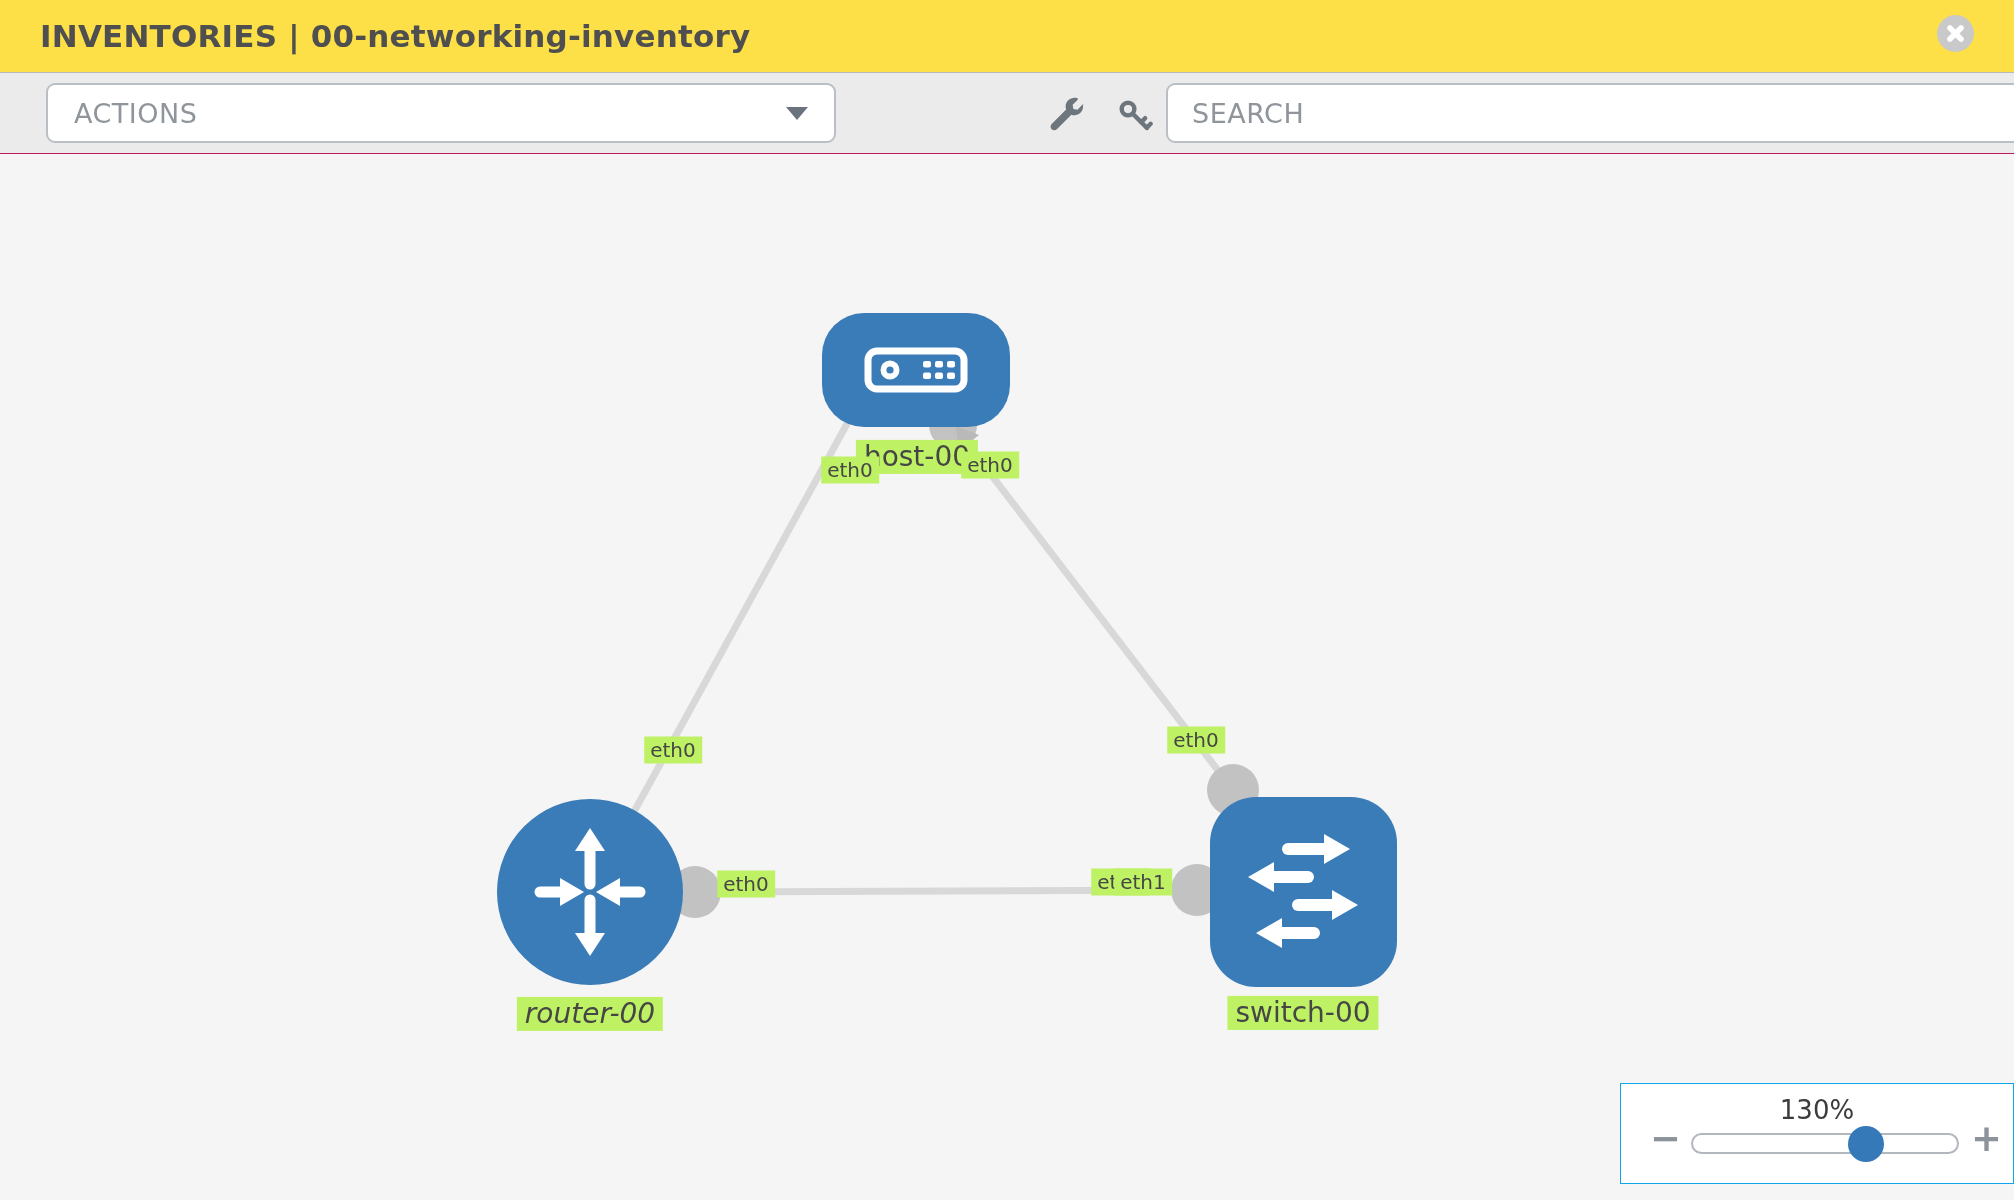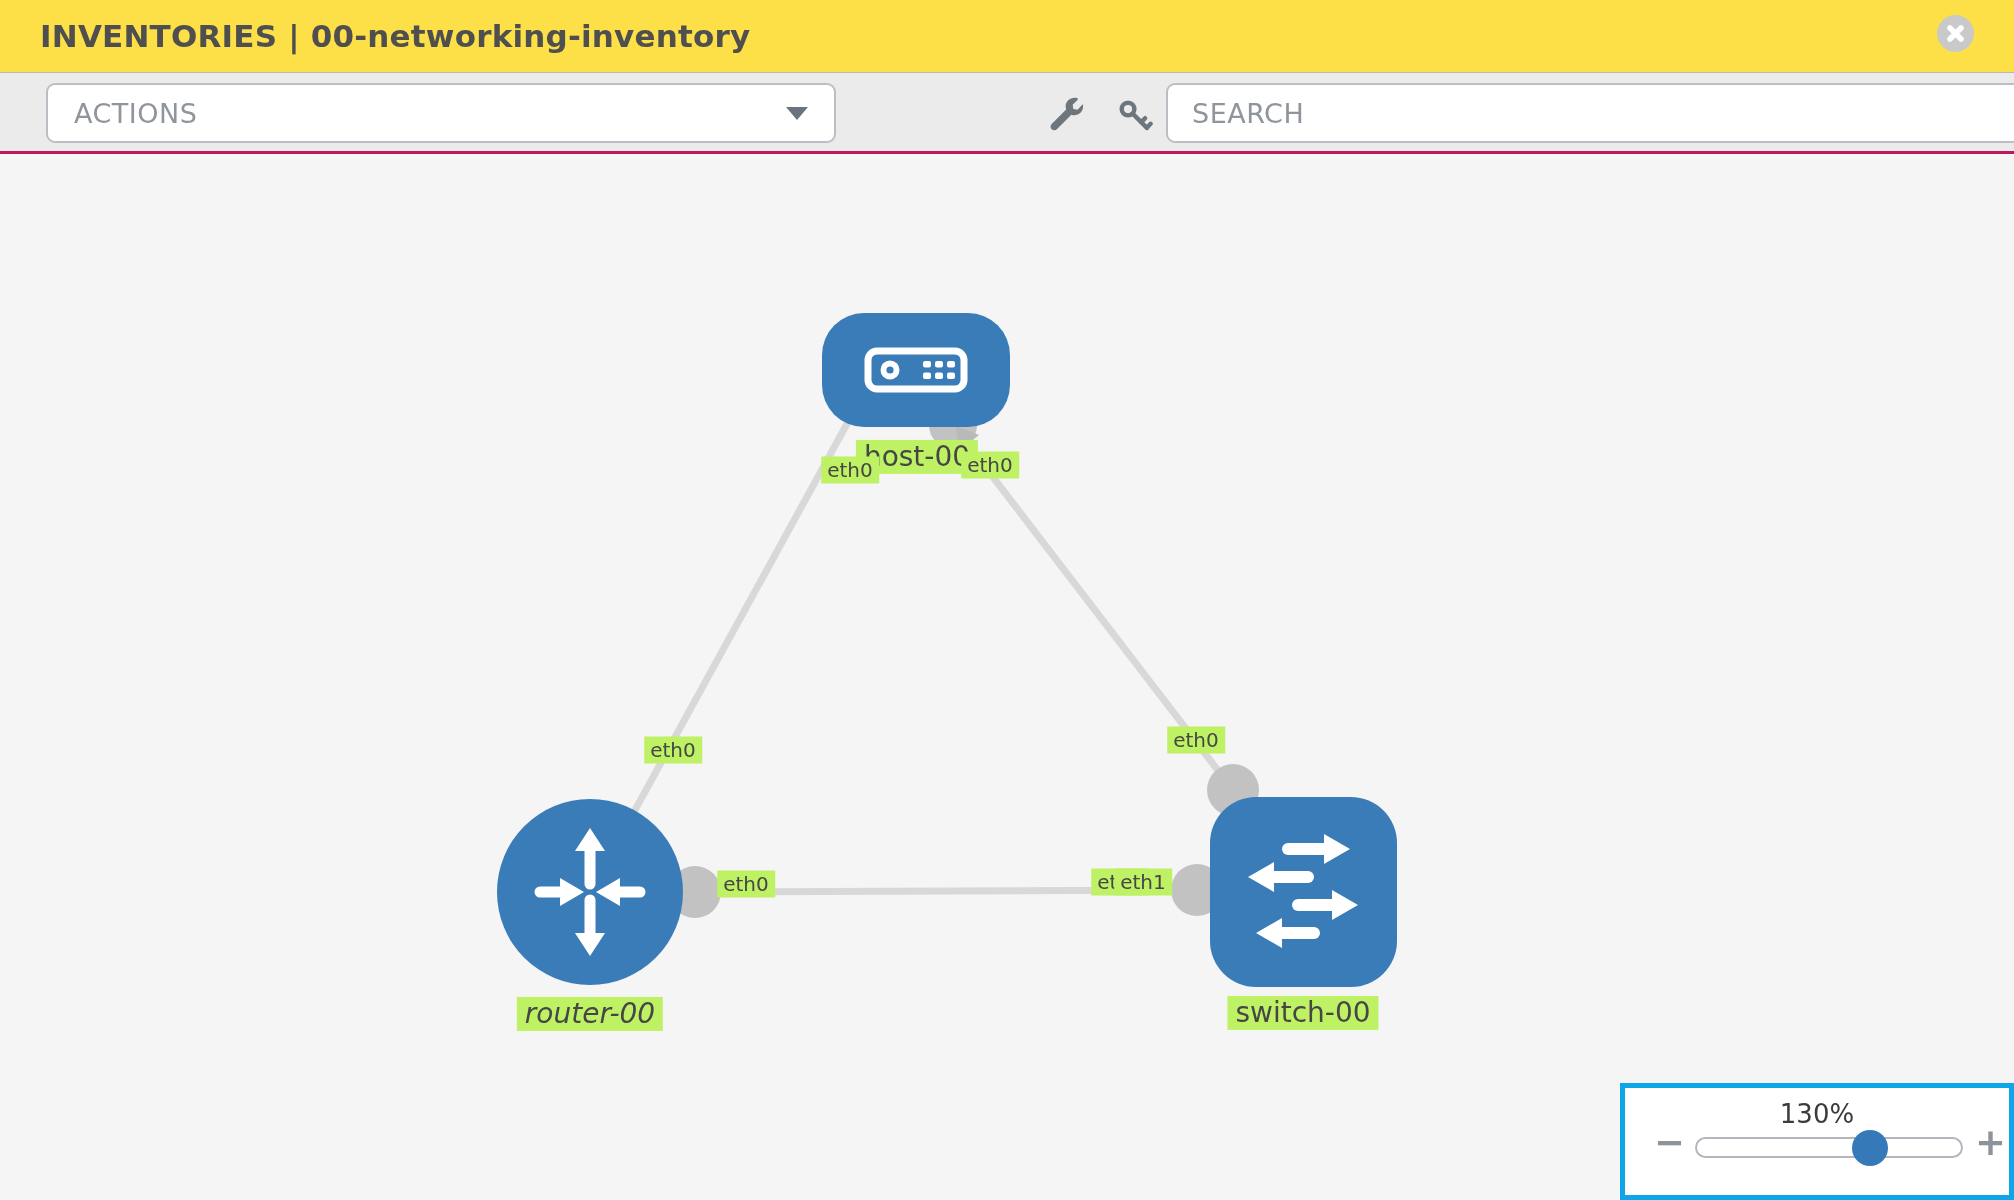--- a/index.html
+++ b/index.html
@@ -9,21 +9,21 @@
 
   
   .header { position:absolute; top:0; left:0; width:100%; height:72px; background:#fde047; }
   .title { position:absolute; left:40px; top:50%; transform:translateY(-50%);
            font-size:31px; font-weight:700; color:#4f4f4f; letter-spacing:.2px; white-space:nowrap; }
   .close-btn { position:absolute; right:40px; top:15px; width:37px; height:37px; border-radius:50%;
                background:#c9c9c9; cursor:pointer; display:flex; align-items:center; justify-content:center; }
 
   
   .toolbar { position:absolute; top:72px; left:0; width:100%; height:82px; background:#ebebeb;
-             border-top:1px solid #b9b9b9; border-bottom:3px solid #be185d; }
+             border-top:1px solid #b9b9b9; border-bottom:1px solid #be185d; }
   .dropdown { position:absolute; top:10px; height:60px; background:#fff; border:2px solid #b9bfc4;
               border-radius:9px; display:flex; align-items:center; padding:0 26px;
               color:#8f959b; font-size:27px; letter-spacing:.5px; cursor:pointer; }
   .dropdown .caret { position:absolute; right:26px; top:50%; margin-top:-6px; width:0; height:0;
                      border-left:11px solid transparent; border-right:11px solid transparent;
                      border-top:13px solid #6b737e; }
   .dd-actions { left:46px; width:790px; }
   .dd-search  { left:1166px; width:938px;padding-left:24px; }
   .tool-icon { position:absolute; top:21px; width:44px; height:44px; cursor:pointer;
                display:flex; align-items:center; justify-content:center; }
@@ -40,22 +40,22 @@
   .node-router { left:497px; top:645px; width:186px; height:186px; border-radius:50%; }
   .node-switch { left:1210px; top:643px; width:187px; height:190px; border-radius:46px; }
 
   .chip { position:absolute; transform:translate(-50%,-50%); background:#bef264; color:#464646;
           white-space:nowrap; z-index:5; line-height:1.15; }
   .chip-node { font-size:28px; padding:1px 8px; }
   .chip-if   { font-size:20px; padding:2px 6px; }
   .chip-under { z-index:4; }
 
   
-  .zoom-panel { position:absolute; right:0; top:1083px; width:394px; height:117px;
-                background:#fff; border:5px solid #0ea5e9; z-index:10; }
+  .zoom-panel { position:absolute; right:0; top:1083px; width:394px; height:101px;
+                background:#fff; border:1px solid #0ea5e9; z-index:10; }
   .zoom-level { position:absolute; top:11px; left:0; width:100%; text-align:center;
                 font-size:26px; color:#3c3c3c; }
   .zoom-minus, .zoom-plus { position:absolute; top:36px; font-size:37px; font-weight:700;
                             color:#8d939b; cursor:pointer; line-height:1; }
   .zoom-minus { left:29px; }
   .zoom-plus  { left:350px; }
   .zoom-track { position:absolute; left:70px; top:49px; width:268px; height:21px;
                 background:#fff; border:2px solid #b2b7bd; border-radius:11px; cursor:pointer; }
   .zoom-thumb { position:absolute; left:155px; top:-9px; width:36px; height:36px; border-radius:50%;
                 background:#3579b8; cursor:grab; }

